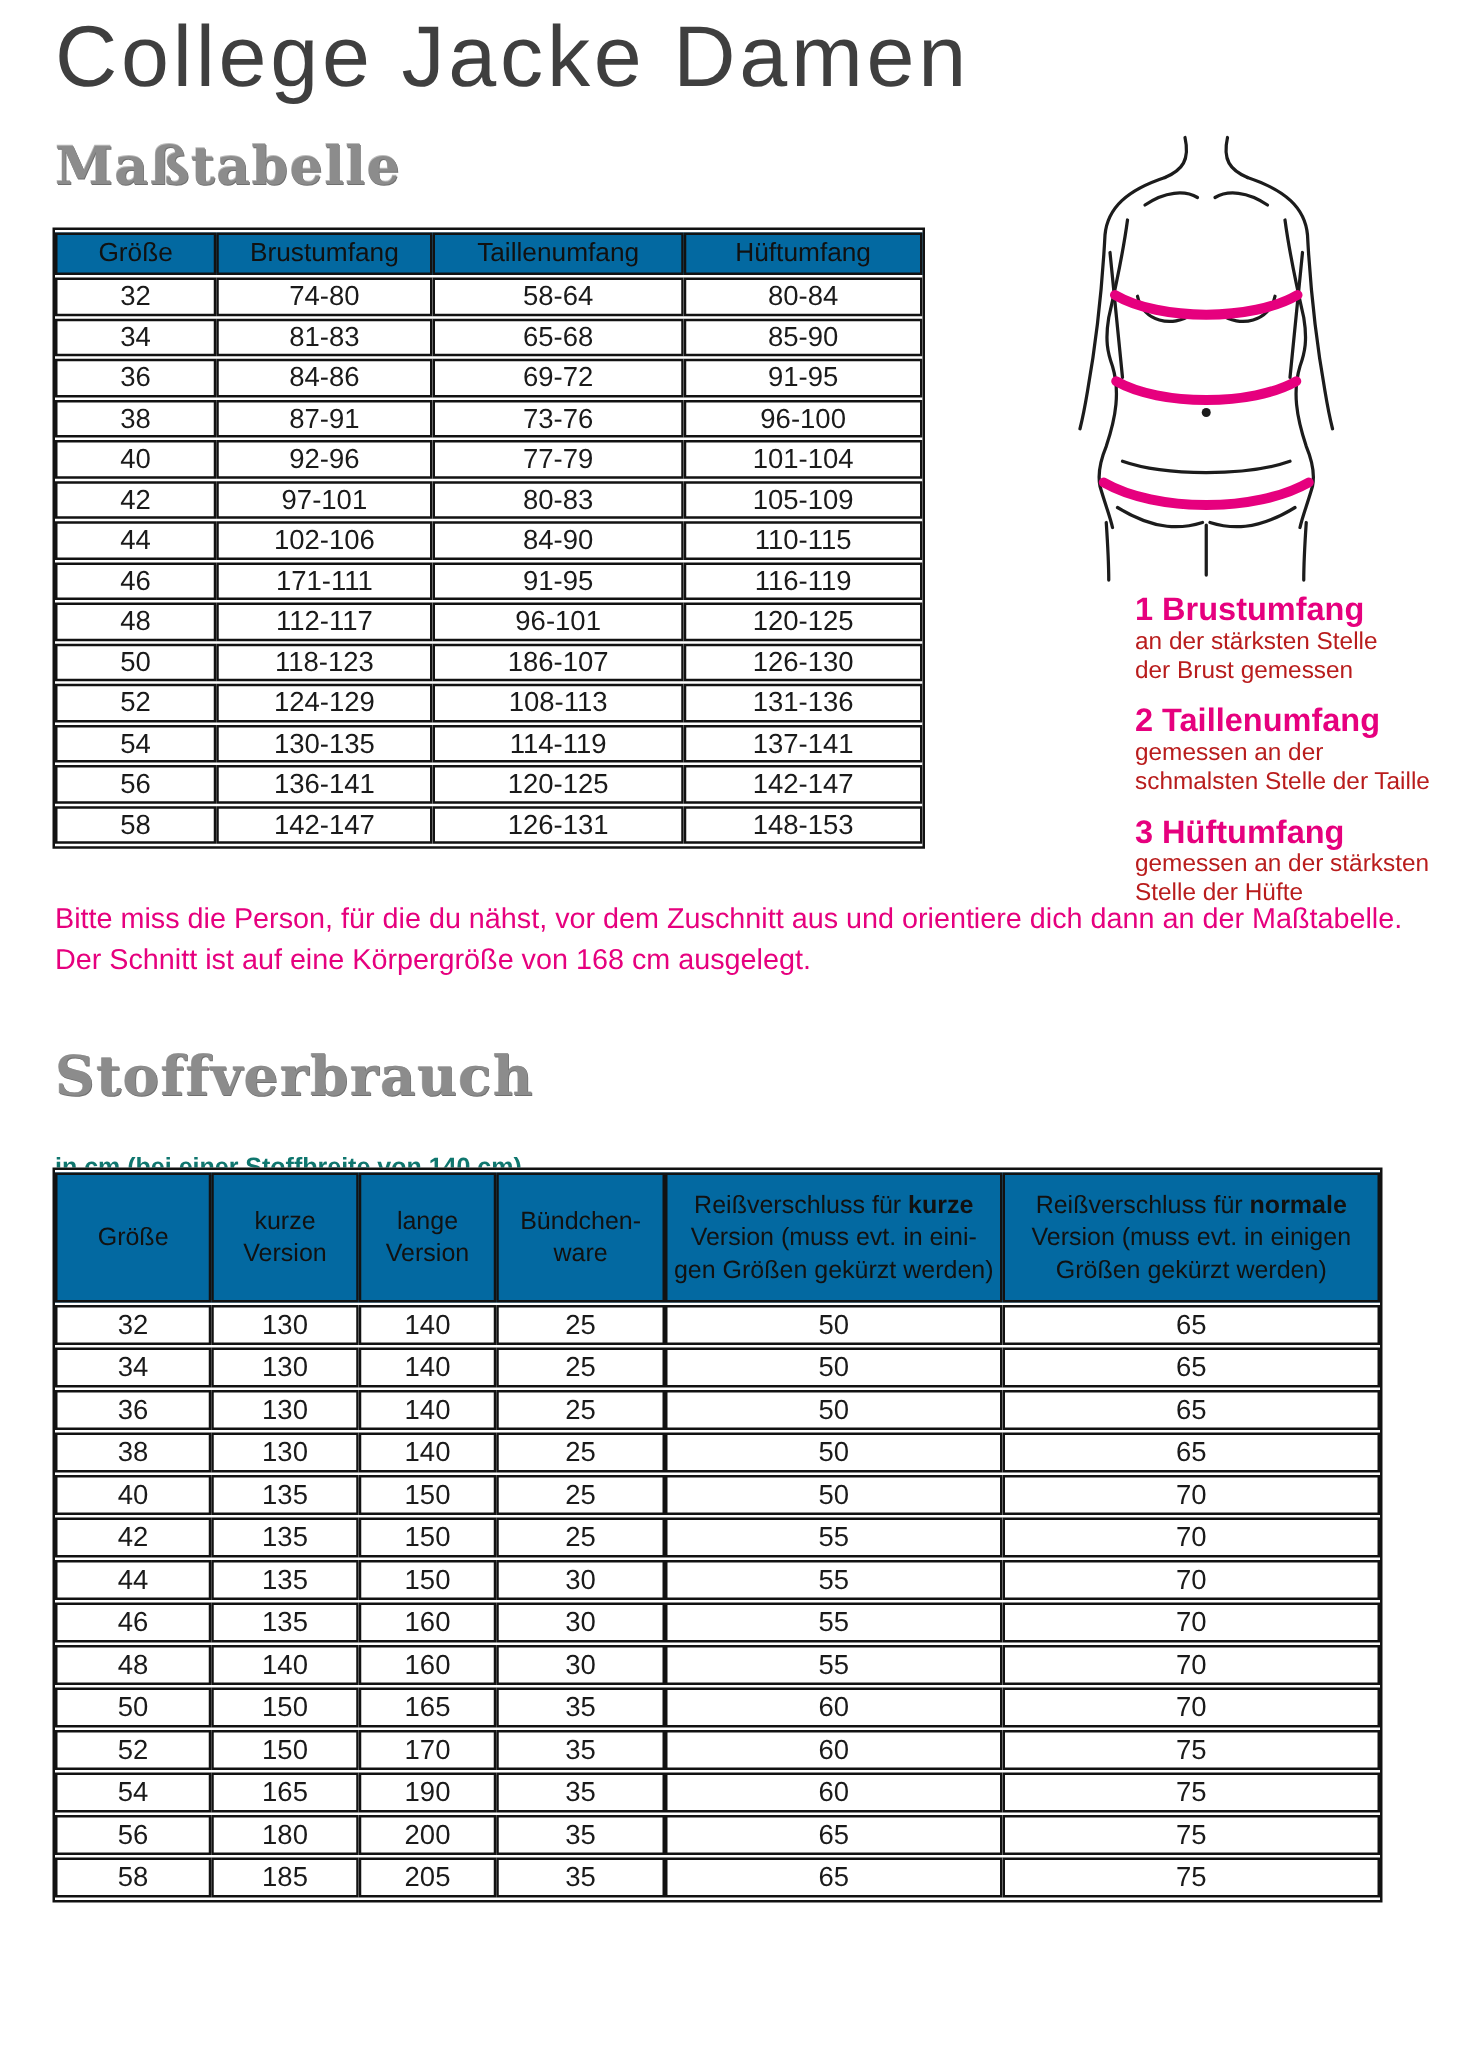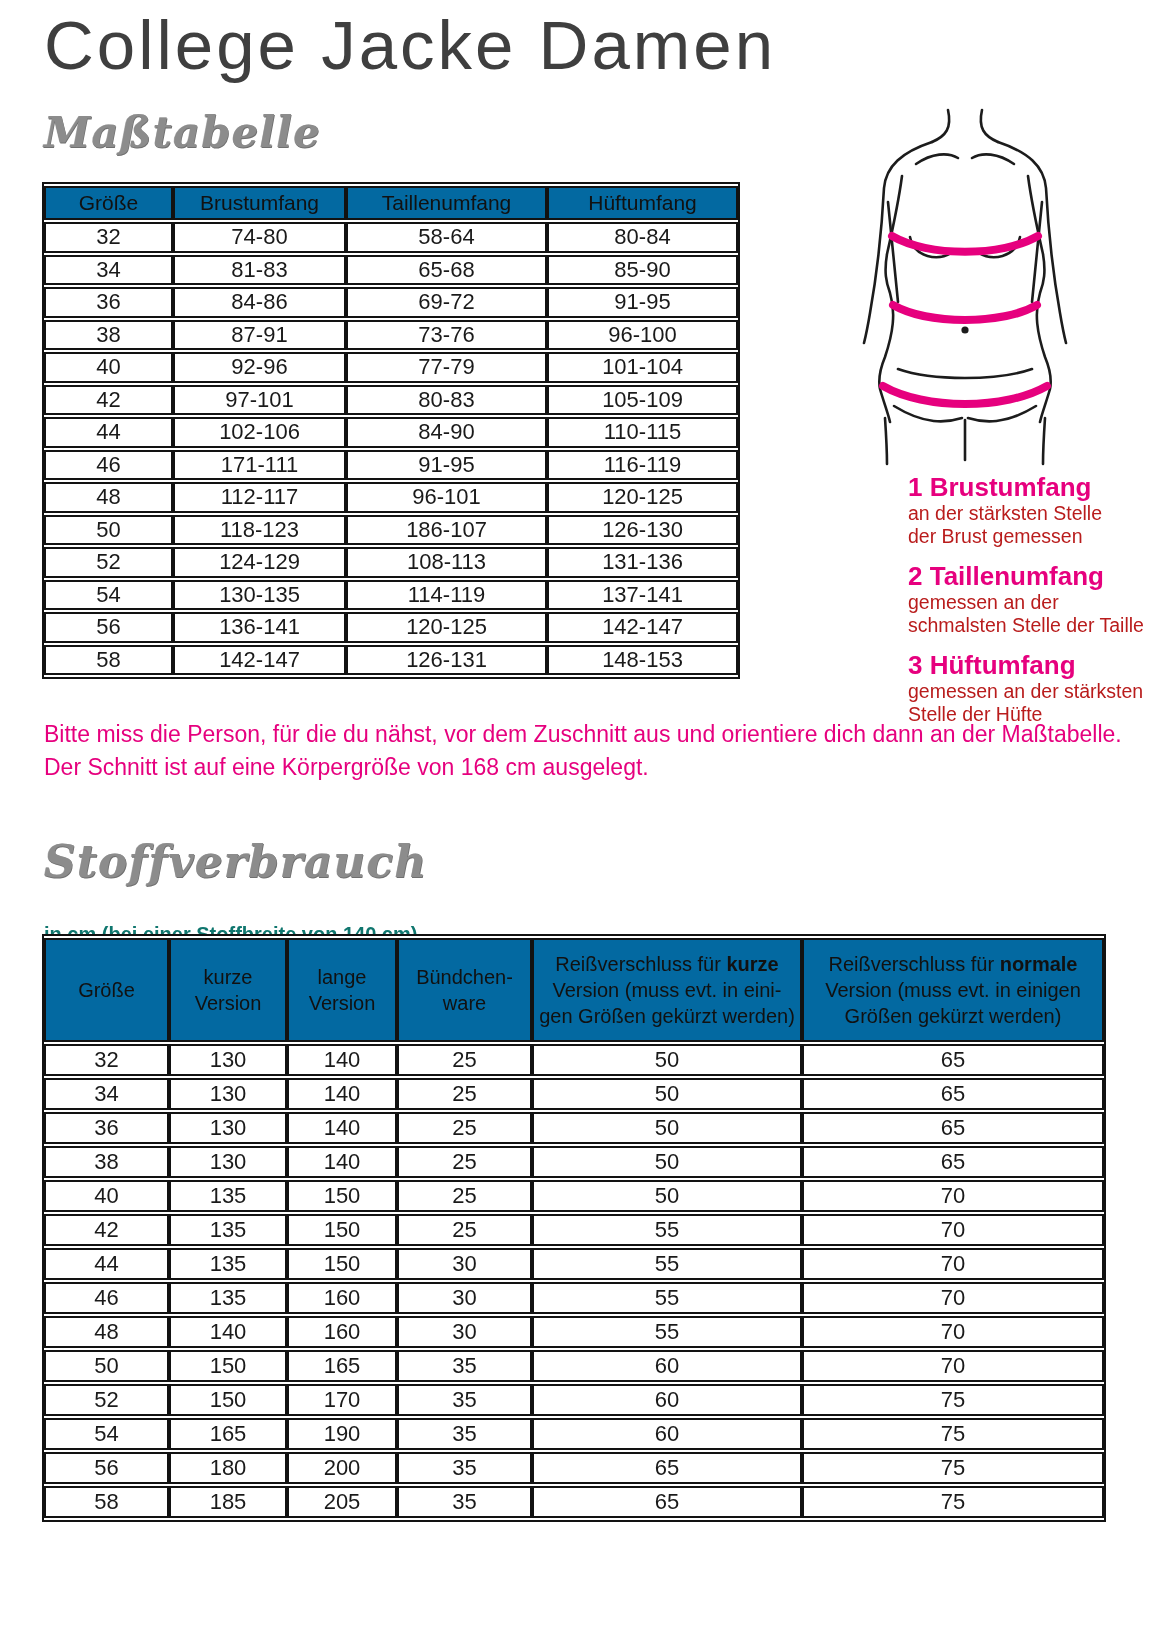--- a/index.html
+++ b/index.html
@@ -10,21 +10,20 @@
   .title {
     position:absolute; left:44px; top:6px;
     font-size:69px; font-weight:100; letter-spacing:3px; color:#3f3f3f;
     font-family:"Liberation Sans", sans-serif; white-space:nowrap;
   }
   .sketch-heading {
     position:absolute; left:44px;
     font-family:"DejaVu Serif", serif; font-weight:bold;
     color:#8c8c8c; letter-spacing:1px;
     text-shadow:0.6px 0.6px 0 #6f6f6f, -0.4px -0.4px 0 #bdbdbd;
-    font-style:italic;
   }
   #heading-masstabelle { top:108px; font-size:42px; }
   #heading-stoffverbrauch { top:836px; font-size:44px;text-align:center; }
 
   table.data-table {
     position:absolute; border-collapse:separate; border-spacing:0 2px;
     border:2px solid #121212; table-layout:fixed; background:#fff;
   }
   table.data-table th, table.data-table td {
     border:2px solid #121212; text-align:center; vertical-align:middle;

